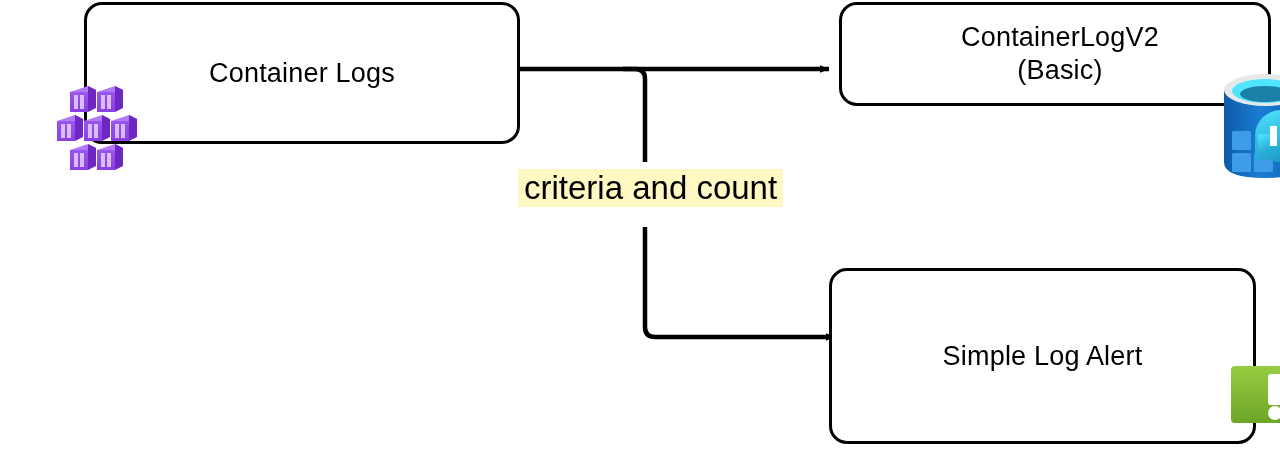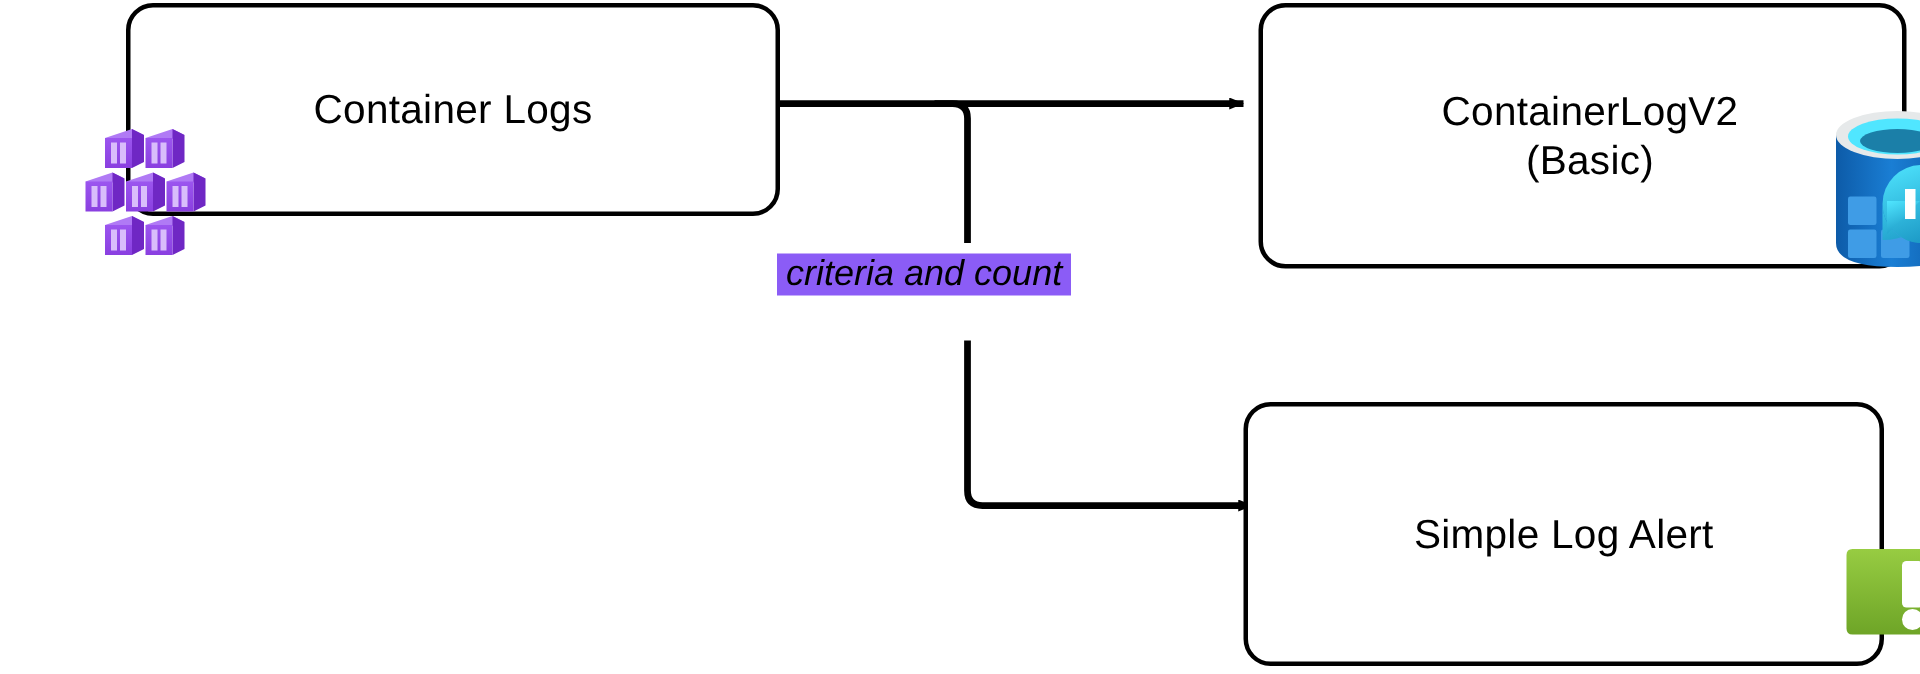--- a/index.html
+++ b/index.html
@@ -33,42 +33,41 @@
   .node-label {
     font-family: "Liberation Sans", sans-serif;
     font-size: 27px;
     line-height: 1.22;
     font-weight: 400;
     letter-spacing: 0.2px;
     color: #000000;
     white-space: pre-line;
   }
   #box-container-logs { left: 36px;  top: 2px;   width: 436px; height: 142px; z-index: 4; }
-  #box-containerlogv2 { left: 791px; top: 2px;   width: 432px; height: 177px; z-index: 4; padding-left: 10px; }
+  #box-containerlogv2 { left: 791px; top: 2px;   width: 432px; height: 104px; z-index: 4; padding-left: 10px; }
   #box-simple-alert    { left: 781px; top: 268px; width: 427px; height: 176px; z-index: 4; }
 
   .edge-svg {
     position: absolute;
     left: 0;
     top: 0;
     width: 1280px;
     height: 449px;
     z-index: 2;
     pointer-events: none;
   }
   .edge-label {
     position: absolute;
     font-family: "Liberation Sans", sans-serif;
-    font-size: 24px;
+    font-size: 33px;
     color: #000000;
-    background: #8b5cf6;
+    background: #fef9c3;
     padding: 0 6px;
     white-space: nowrap;
     z-index: 6;
-    font-style: italic;
   }
   #edge-label-criteria {
     left: 470px;
     top: 169px;
   }
 
   .icon-wrap {
     position: absolute;
     z-index: 8;
   }

